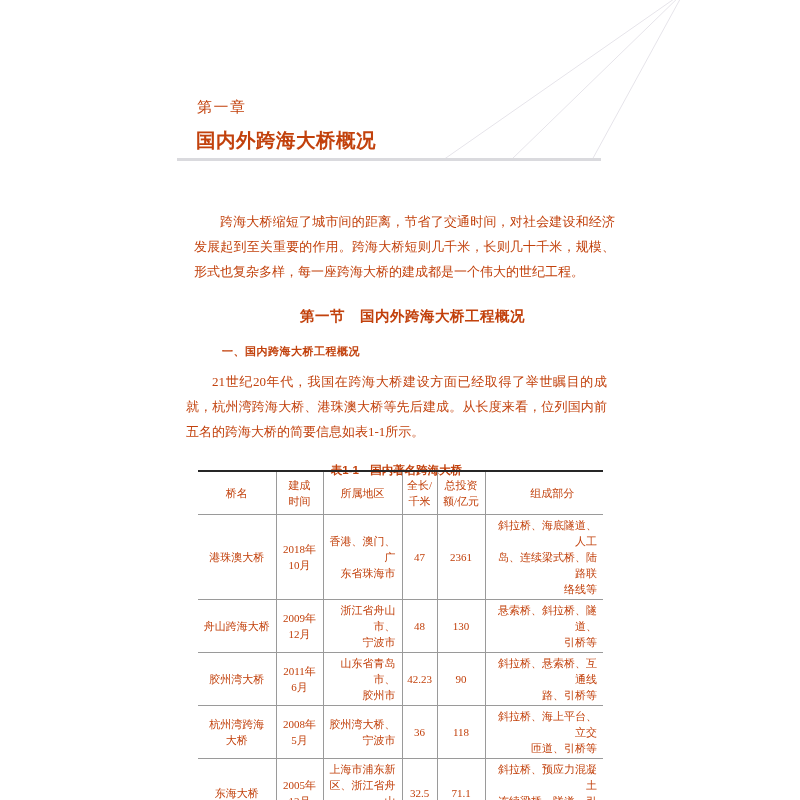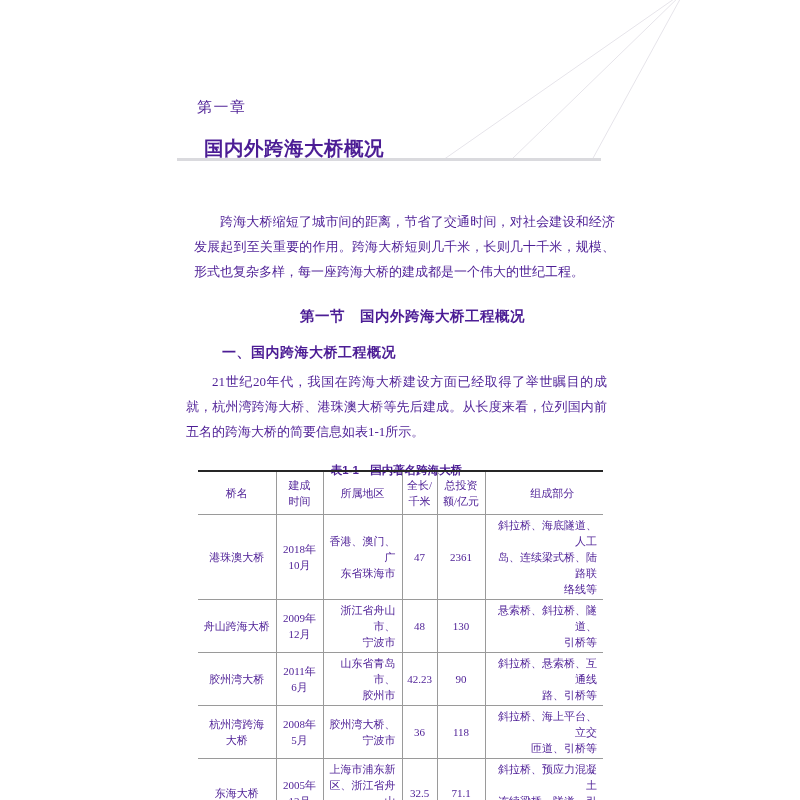--- a/index.html
+++ b/index.html
@@ -1,19 +1,19 @@
 <!DOCTYPE html>
 <html><head>
 <meta charset="utf-8">
 <style>
   html,body { margin:0; padding:0; background:#ffffff; }
   .page {
     position:relative; width:692px; height:800px; background:#ffffff;
     font-family:"Liberation Serif","DejaVu Serif",serif;
-    color:#4c1d95; overflow:hidden;
+    color:#c2410c; overflow:hidden;
   }
   .deco { position:absolute; left:0; top:0; pointer-events:none; }
   .chapter-label {
     position:absolute; left:197px; top:98px;
     font-size:15px; letter-spacing:1.5px;
   }
   .chapter-title {
     position:absolute; left:196px; top:127px;
     font-size:19.5px; font-weight:bold; letter-spacing:0.5px;
   }
@@ -26,21 +26,21 @@
   }
   .para-intro { top:201px; }
   .para-body  { top:369px; }
   .section-heading {
     position:absolute; left:186px; width:421px; top:291px; text-align:center;
     font-family:"Liberation Sans","DejaVu Sans",sans-serif;
     font-weight:bold; font-size:14.5px; letter-spacing:0.5px;
   }
   .subsection-heading {
     position:absolute; left:222px; top:344px;
-    font-size:14px; font-weight:bold; letter-spacing:0.5px;
+    font-size:11px; font-weight:bold; letter-spacing:0.5px;
   }
   .table-caption {
     position:absolute; left:186px; width:421px; top:447px; text-align:center;
     font-family:"Liberation Sans","DejaVu Sans",sans-serif;
     font-weight:bold; font-size:11.5px;margin-top:16px;
   }
   .table-wrap {
     position:absolute; left:198px; top:470px; width:405px;
     border-top:2px solid #262626; border-bottom:2px solid #262626;
   }
@@ -71,21 +71,21 @@
 <div class="page">
 
   <svg class="deco" width="800" height="800" viewBox="0 0 800 800" aria-hidden="true">
     <line x1="684" y1="-8" x2="443" y2="160" stroke="#e6e4ea" stroke-width="1"></line>
     <line x1="684" y1="-8" x2="511" y2="160" stroke="#e6e4ea" stroke-width="1"></line>
     <line x1="684" y1="-8" x2="592" y2="160" stroke="#e6e4ea" stroke-width="1"></line>
   </svg>
 
   <div class="chapter-label">第一章</div>
 
-  <h1 class="chapter-title" style="margin:8px;">国内外跨海大桥概况</h1>
+  <h1 class="chapter-title" style="margin:0;">国内外跨海大桥概况</h1>
 
   <div class="title-rule" style="background:#dadade;"></div>
 
   <p class="para para-intro" style="margin:8px;">跨海大桥缩短了城市间的距离，节省了交通时间，对社会建设和经济发展起到至关重要的作用。跨海大桥短则几千米，长则几十千米，规模、形式也复杂多样，每一座跨海大桥的建成都是一个伟大的世纪工程。</p>
 
   <h2 class="section-heading" style="margin:16px;font-family:Liberation Serif, serif;">第一节　国内外跨海大桥工程概况</h2>
 
   <h3 class="subsection-heading" style="margin:0;">一、国内跨海大桥工程概况</h3>
 
   <p class="para para-body" style="margin:0;">21世纪20年代，我国在跨海大桥建设方面已经取得了举世瞩目的成就，杭州湾跨海大桥、港珠澳大桥等先后建成。从长度来看，位列国内前五名的跨海大桥的简要信息如表1-1所示。</p>

